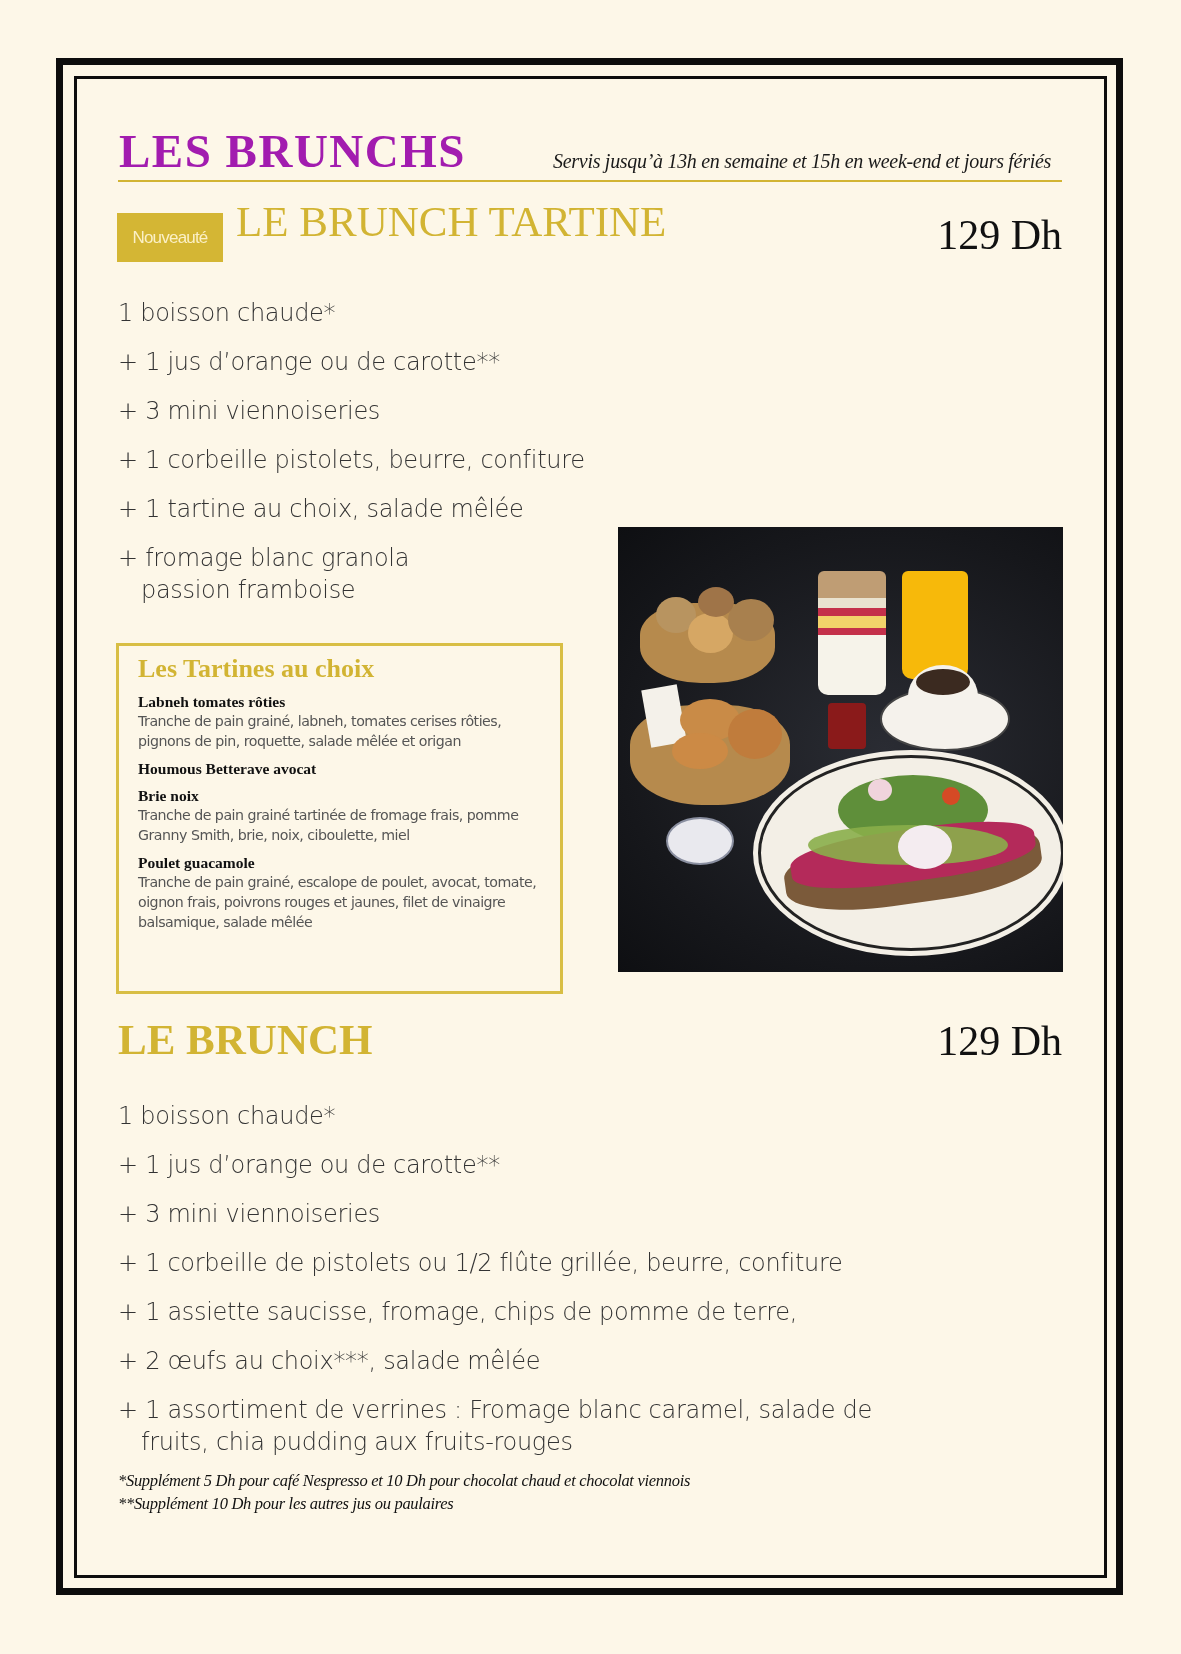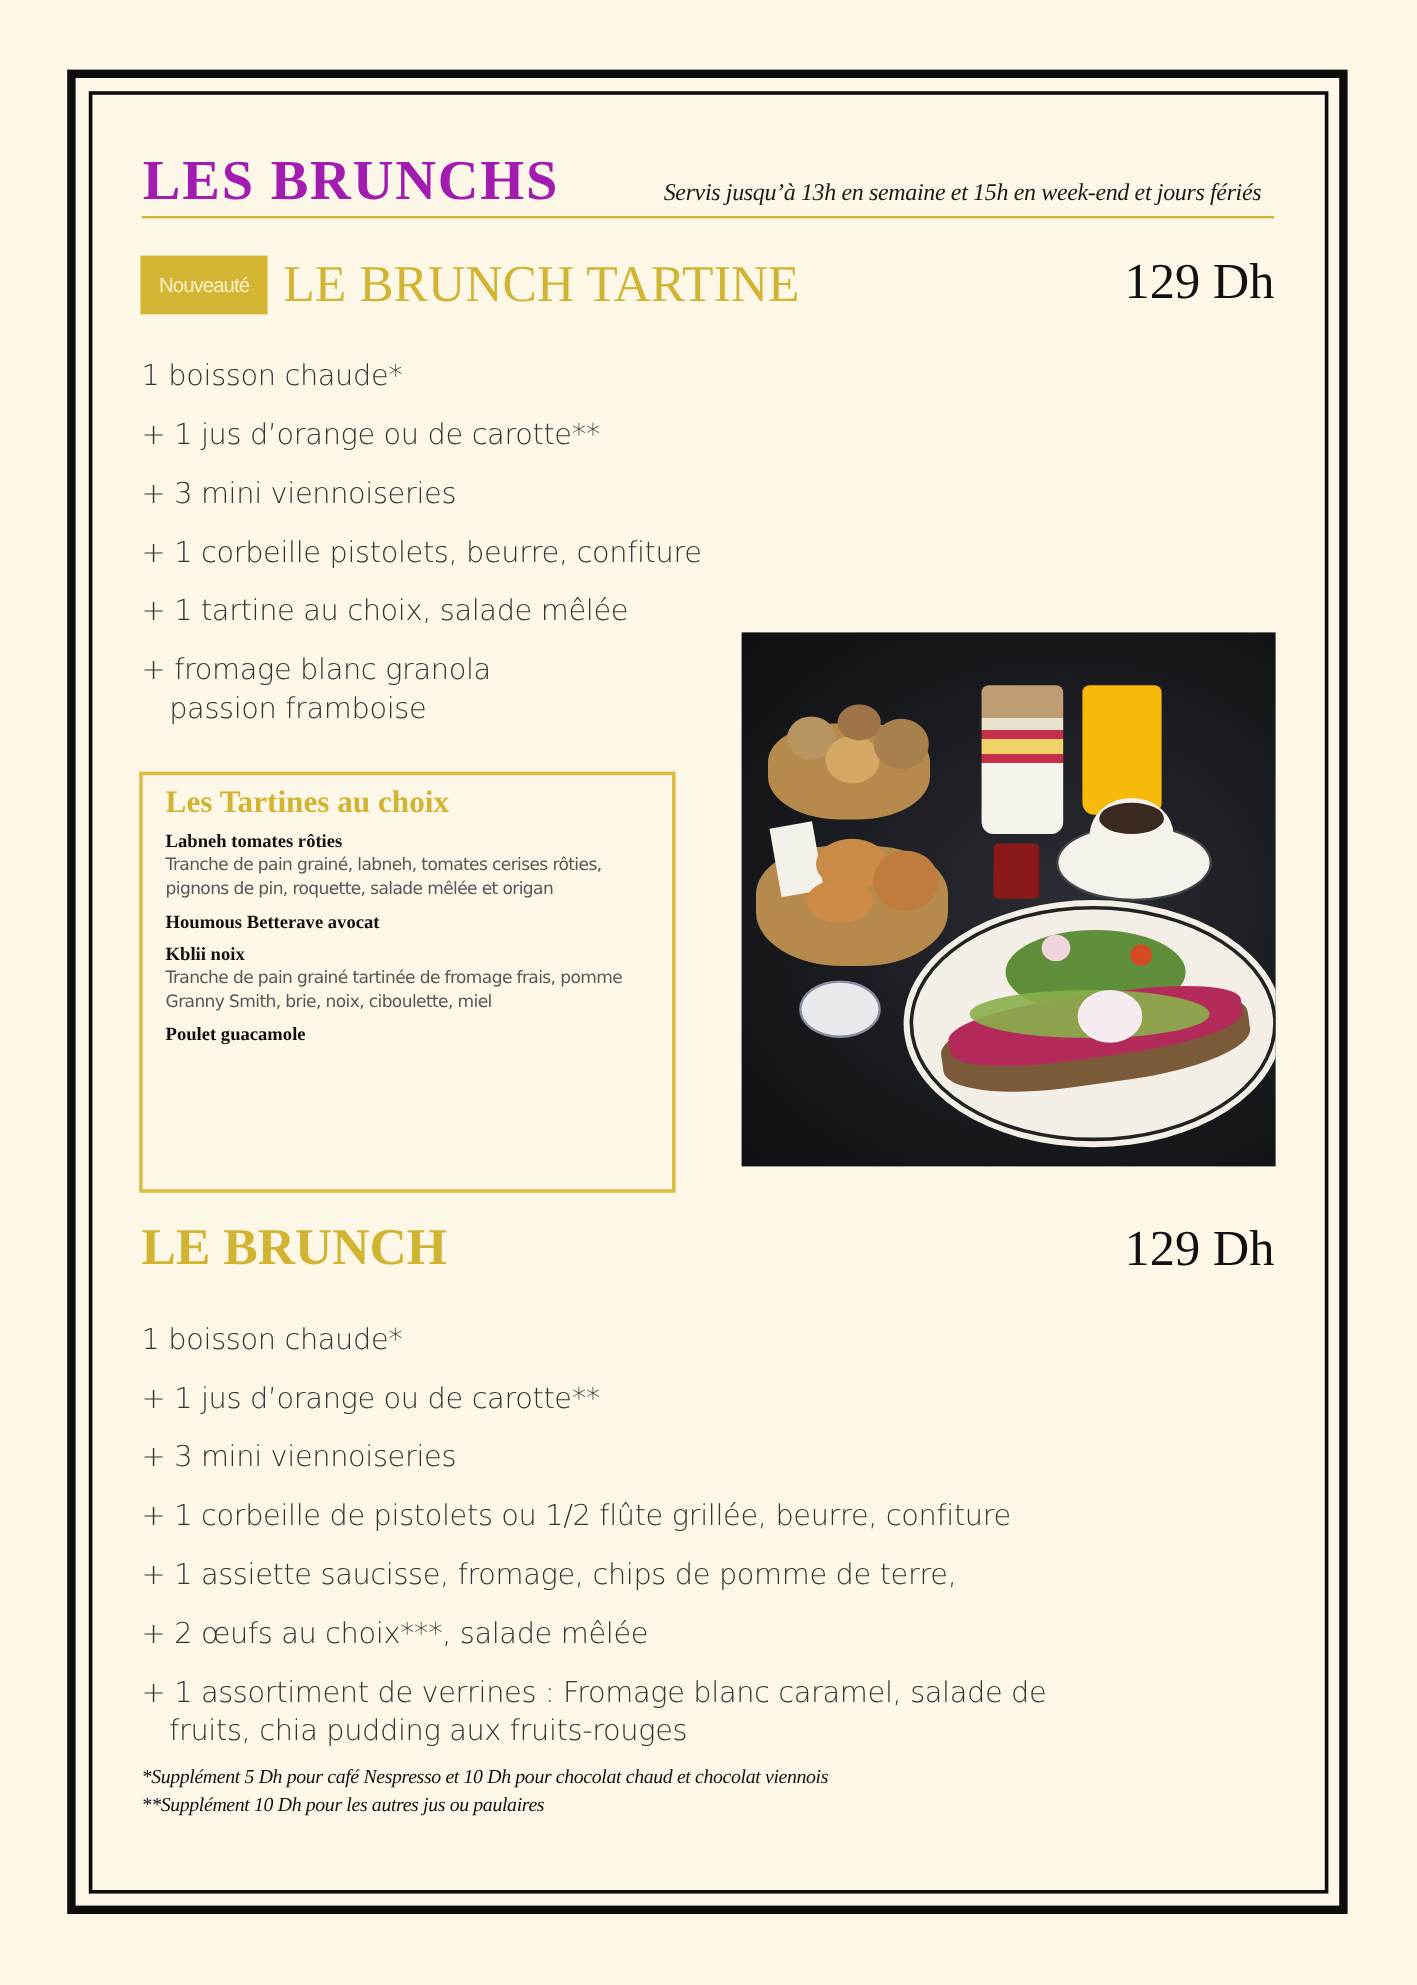--- a/index.html
+++ b/index.html
@@ -118,21 +118,21 @@
 <body>
 
 <div class="frame-outer"></div>
 <div class="frame-inner"></div>
 
 <h1 class="main-title">LES BRUNCHS</h1>
 <div class="main-subtitle">Servis jusqu’à 13h en semaine et 15h en week-end et jours fériés</div>
 <div class="title-rule"></div>
 
 <div class="badge">Nouveauté</div>
-<h2 class="section-title" style="left:236px; top:216px;">LE BRUNCH TARTINE</h2>
+<h2 class="section-title" style="left:236px; top:200px;">LE BRUNCH TARTINE</h2>
 <div class="price" style="top:214px;">129 Dh</div>
 
 <ul class="items" style="top:281px; width:390px;">
   <li class="first">1 boisson chaude*</li>
   <li>+ 1 jus d’orange ou de carotte**</li>
   <li>+ 3 mini viennoiseries</li>
   <li style="white-space:nowrap;">+ 1 corbeille pistolets, beurre, confiture</li>
   <li style="white-space:nowrap;">+ 1 tartine au choix, salade mêlée</li>
   <li style="width:360px;">+ fromage blanc granola passion framboise</li>
 </ul>
@@ -140,25 +140,26 @@
 <div class="tartines-box">
   <div class="tartines-title">Les Tartines au choix</div>
   <div class="tartine">
     <div class="tartine-name">Labneh tomates rôties</div>
     <div class="tartine-desc">Tranche de pain grainé, labneh, tomates cerises rôties, pignons de pin, roquette, salade mêlée et origan</div>
   </div>
   <div class="tartine">
     <div class="tartine-name">Houmous Betterave avocat</div>
   </div>
   <div class="tartine">
-    <div class="tartine-name">Kblii noix</div>
+    <div class="tartine-name">Brie noix</div>
     <div class="tartine-desc">Tranche de pain grainé tartinée de fromage frais, pomme Granny Smith, brie, noix, ciboulette, miel</div>
   </div>
   <div class="tartine">
     <div class="tartine-name">Poulet guacamole</div>
+    <div class="tartine-desc">Tranche de pain grainé, escalope de poulet, avocat, tomate, oignon frais, poivrons rouges et jaunes, filet de vinaigre balsamique, salade mêlée</div>
   </div>
 </div>
 
 <div class="photo" title="Brunch tartine: basket of bread rolls, basket of viennoiseries, granola verrine, orange juice, PAUL coffee cup, jam jar, butter, plate with beetroot hummus tartine, avocado, poached egg and salad">
 
   <div class="basket" style="left:22px; top:76px; width:135px; height:80px;"></div>
   <div class="bun" style="left:38px; top:70px; width:40px; height:36px; background:#b89460;"></div>
   <div class="bun" style="left:70px; top:86px; width:45px; height:40px; background:#d6a764;"></div>
   <div class="bun" style="left:110px; top:72px; width:46px; height:42px; background:#a8804e;"></div>
   <div class="bun" style="left:80px; top:60px; width:36px; height:30px; background:#9f7448;"></div>

